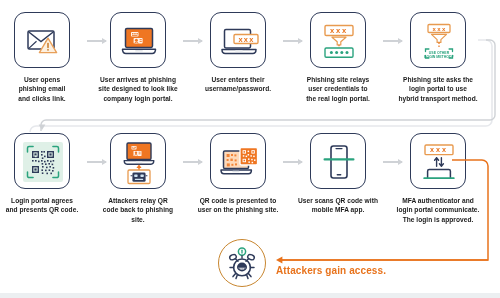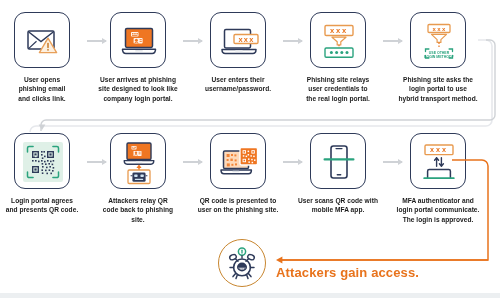--- a/index.html
+++ b/index.html
@@ -42,21 +42,21 @@
   .ic{position:absolute;left:0;top:0;width:100%;height:100%;}
   .ic svg{display:block;}
 
   
   .attackers{position:absolute;left:218px;top:239px;width:270px;height:50px;}
   .alien-circle{
     position:absolute;left:0;top:0;width:48px;height:48px;border-radius:50%;
     border:1.4px solid #c8862f;box-sizing:border-box;background:#fff;
   }
   .attack-label{
-    position:absolute;left:58px;top:26px;font-size:13px;font-weight:700;color:#e8731c;
+    position:absolute;left:58px;top:26px;font-size:10px;font-weight:700;color:#e8731c;
     letter-spacing:.01em;white-space:nowrap;
   }
 </style>
 </head>
 <body>
 
 <div class="canvas">
 
   <div class="step" style="left:0px;top:12px;">
     <div class="tile">

